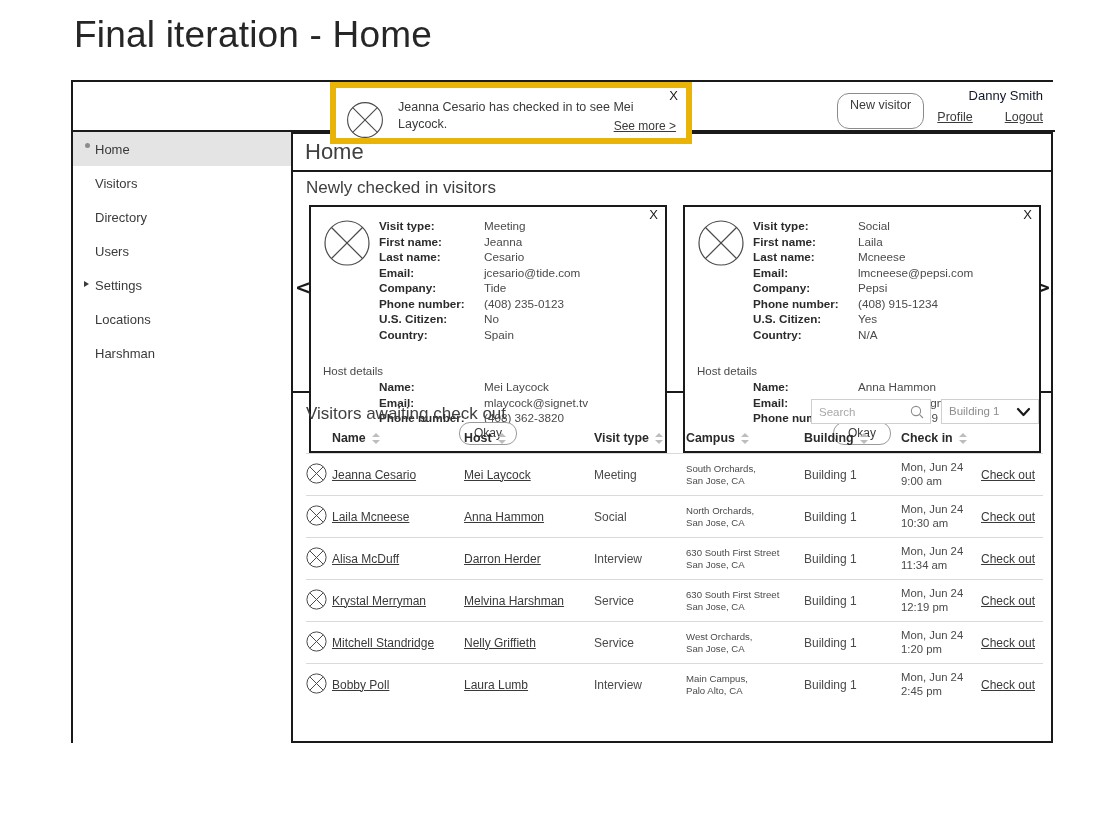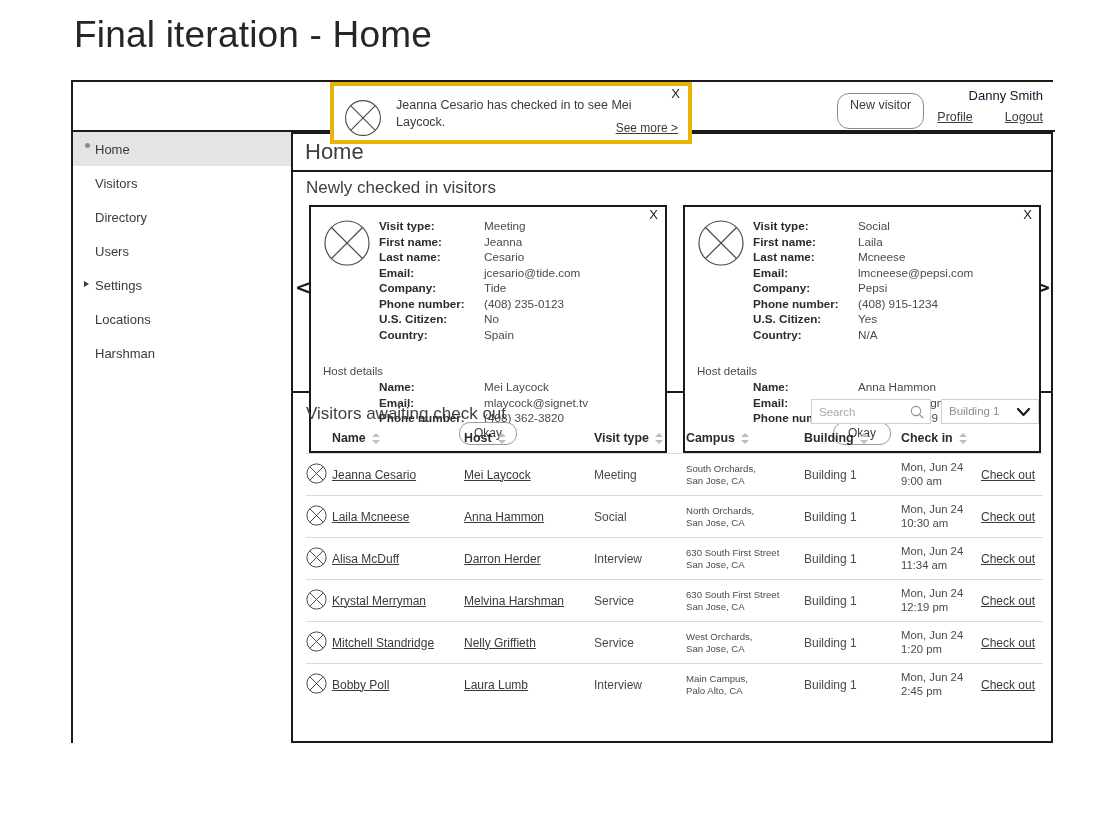--- a/index.html
+++ b/index.html
@@ -60,21 +60,21 @@
   }
   .user-links a {
     font-size: 12.5px; color: #3a3a3a;
     text-decoration: underline; cursor: pointer; white-space: nowrap;
   }
 
   
   .toast {
     position: absolute; left: 330px; top: 82px;
     width: 362px; height: 62px;
-    border: 4px solid #eab308;
+    border: 6px solid #eab308;
     background: #fff; z-index: 40; padding-left: 13px;
   }
   .toast-avatar {
     position: absolute; left: 10px; top: 13px;
     width: 38px; height: 38px;
   }
   .toast-msg {
     position: absolute; left: 62px; top: 11px;
     width: 250px;
     font-size: 12.5px; line-height: 17px; color: #3a3a3a;

